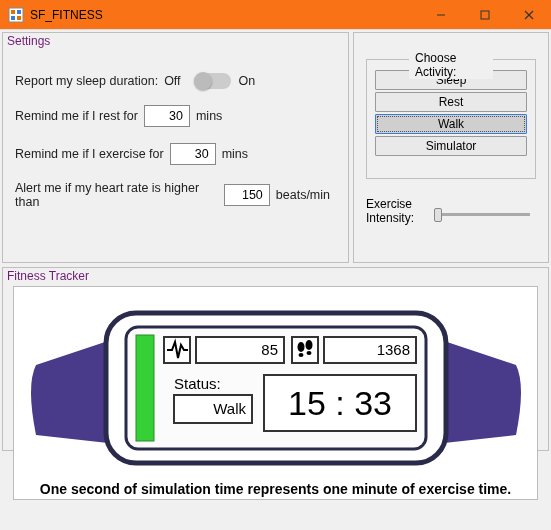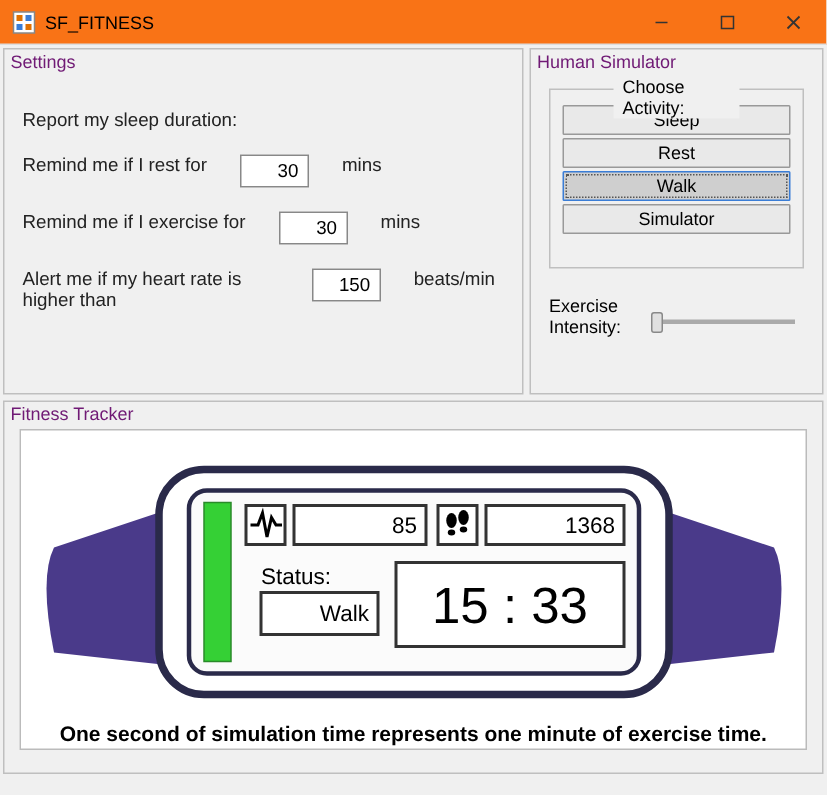--- a/index.html
+++ b/index.html
@@ -7,37 +7,37 @@
   .titlebar { height: 30px; background: #f97316; display: flex; align-items: center; padding: 0 0 0 8px; border-bottom: 1px solid #ddd; }
   .titlebar .icon { width: 16px; height: 16px; margin-right: 6px; display: inline-flex; align-items: center; justify-content: center; }
   .titlebar .title { font-size: 12px; flex: 1; }
   .titlebar .btns { display: flex; }
   .titlebar .btn { width: 44px; height: 30px; display: flex; align-items: center; justify-content: center; font-size: 13px; }
   .content { display: flex; flex-direction: column; height: 500px; background: #f0f0f0; }
   .top { display: flex; height: 235px; }
   .panel { border: 1px solid #bfbfbf; margin: 2px; position: relative; background: #f0f0f0; }
   .panel-title { position: absolute; top: -1px; left: 2px; font-size: 12px; padding: 2px 4px 4px 2px; color: #701a75; }
   .settings { flex: 1; padding: 32px 12px 10px 12px; font-size: 12.5px; color: #222; }
-  .settings .row { display: flex; align-items: flex-start; margin-bottom: 16px; gap: 16px; }
+  .settings .row { display: flex; align-items: center; margin-bottom: 16px; }
   .settings .row span { margin-right: 6px; }
   .settings input[type=text] { width: 46px; height: 22px; text-align: right; padding: 2px 6px; font-size: 12.5px; border: 1px solid #888; background: #fff; }
   .toggle-wrap { display: flex; align-items: center; gap: 8px; }
   .toggle { width: 36px; height: 16px; background: #ccc; border-radius: 8px; position: relative; }
   .toggle .knob { width: 18px; height: 18px; background: #bbb; border-radius: 50%; position: absolute; top: -1px; left: -1px; box-shadow: 0 1px 2px rgba(0,0,0,.3); }
   .sim { width: 196px; padding: 22px 12px 10px 12px; }
   .grp { border: 1px solid #bfbfbf; padding: 10px 8px 20px 8px; position: relative; margin-top: 4px; }
   .grp-title { position: absolute; top: -9px; left: 50%; transform: translateX(-50%); background: #f0f0f0; padding: 0 6px; font-size: 12px; }
   .act-btn { display: block; width: 100%; height: 20px; margin-bottom: 2px; background: #e9e9e9; border: 1px solid #999; font-size: 12px; text-align: center; line-height: 18px; border-radius: 1px; }
   .act-btn.sel { background: #cfcfcf; border: 1px solid #3a7dd6; outline: 1px dotted #555; outline-offset: -3px; }
   .intensity { margin-top: 18px; font-size: 12px; display: flex; flex-direction: row; align-items: center; }
   .slider { width: 100%; margin-top: 6px; }
   .slider-track { height: 3px; background: #aaa; position: relative; margin: 0 6px; }
   .slider-thumb { position: absolute; top: -5px; left: 0; width: 8px; height: 14px; background: #e0e0e0; border: 1px solid #888; border-radius: 2px; }
   .bottom { flex: 1; }
-  .tracker { height: 249px; padding: 18px 10px 4px 10px; }
+  .tracker { height: 184px; padding: 18px 10px 4px 10px; }
   .watch-area { background: #fff; border: 1px solid #bbb; padding: 8px 8px 2px 8px; text-align: center; }
   .watch-svg { display: block; margin: 0 auto; }
   .caption { font-size: 14px; font-weight: bold; margin-top: 6px; }
   svg text { user-select: none; }
 </style>
 </head>
 <body>
 
 <div class="titlebar">
   <span class="icon">
@@ -69,39 +69,45 @@
       </div>
   </div>
 </div>
 
 <div class="content">
   <div class="top">
     <div class="panel settings">
       <div class="panel-title">Settings</div>
       <div class="row" style="margin-top:8px;">
         <span>Report my sleep duration:</span>
+        <div class="toggle-wrap">
+          <span>Off</span>
+          <div class="toggle">
+              <div class="knob"></div>
+            </div>
+          <span>On</span>
+        </div>
       </div>
       <div class="row">
         <span>Remind me if I rest for</span>
         <input type="text" value="30" style="">
         <span style="margin-left:6px">mins</span>
       </div>
       <div class="row">
         <span>Remind me if I exercise for</span>
         <input type="text" value="30" style="">
         <span style="margin-left:6px">mins</span>
       </div>
       <div class="row">
         <span>Alert me if my heart rate is higher than</span>
         <input type="text" value="150" style="">
         <span style="margin-left:6px">beats/min</span>
       </div>
     </div>
     <div class="panel sim">
-      <div class="panel-title">Human Simulator</div>
       <div class="grp">
         <div class="grp-title">Choose Activity:</div>
         <div class="act-btn">Sleep</div>
         <div class="act-btn">Rest</div>
         <div class="act-btn sel">Walk</div>
         <div class="act-btn">Simulator</div>
       </div>
       <div class="intensity">
         <span>Exercise Intensity:</span>
         <div class="slider">

